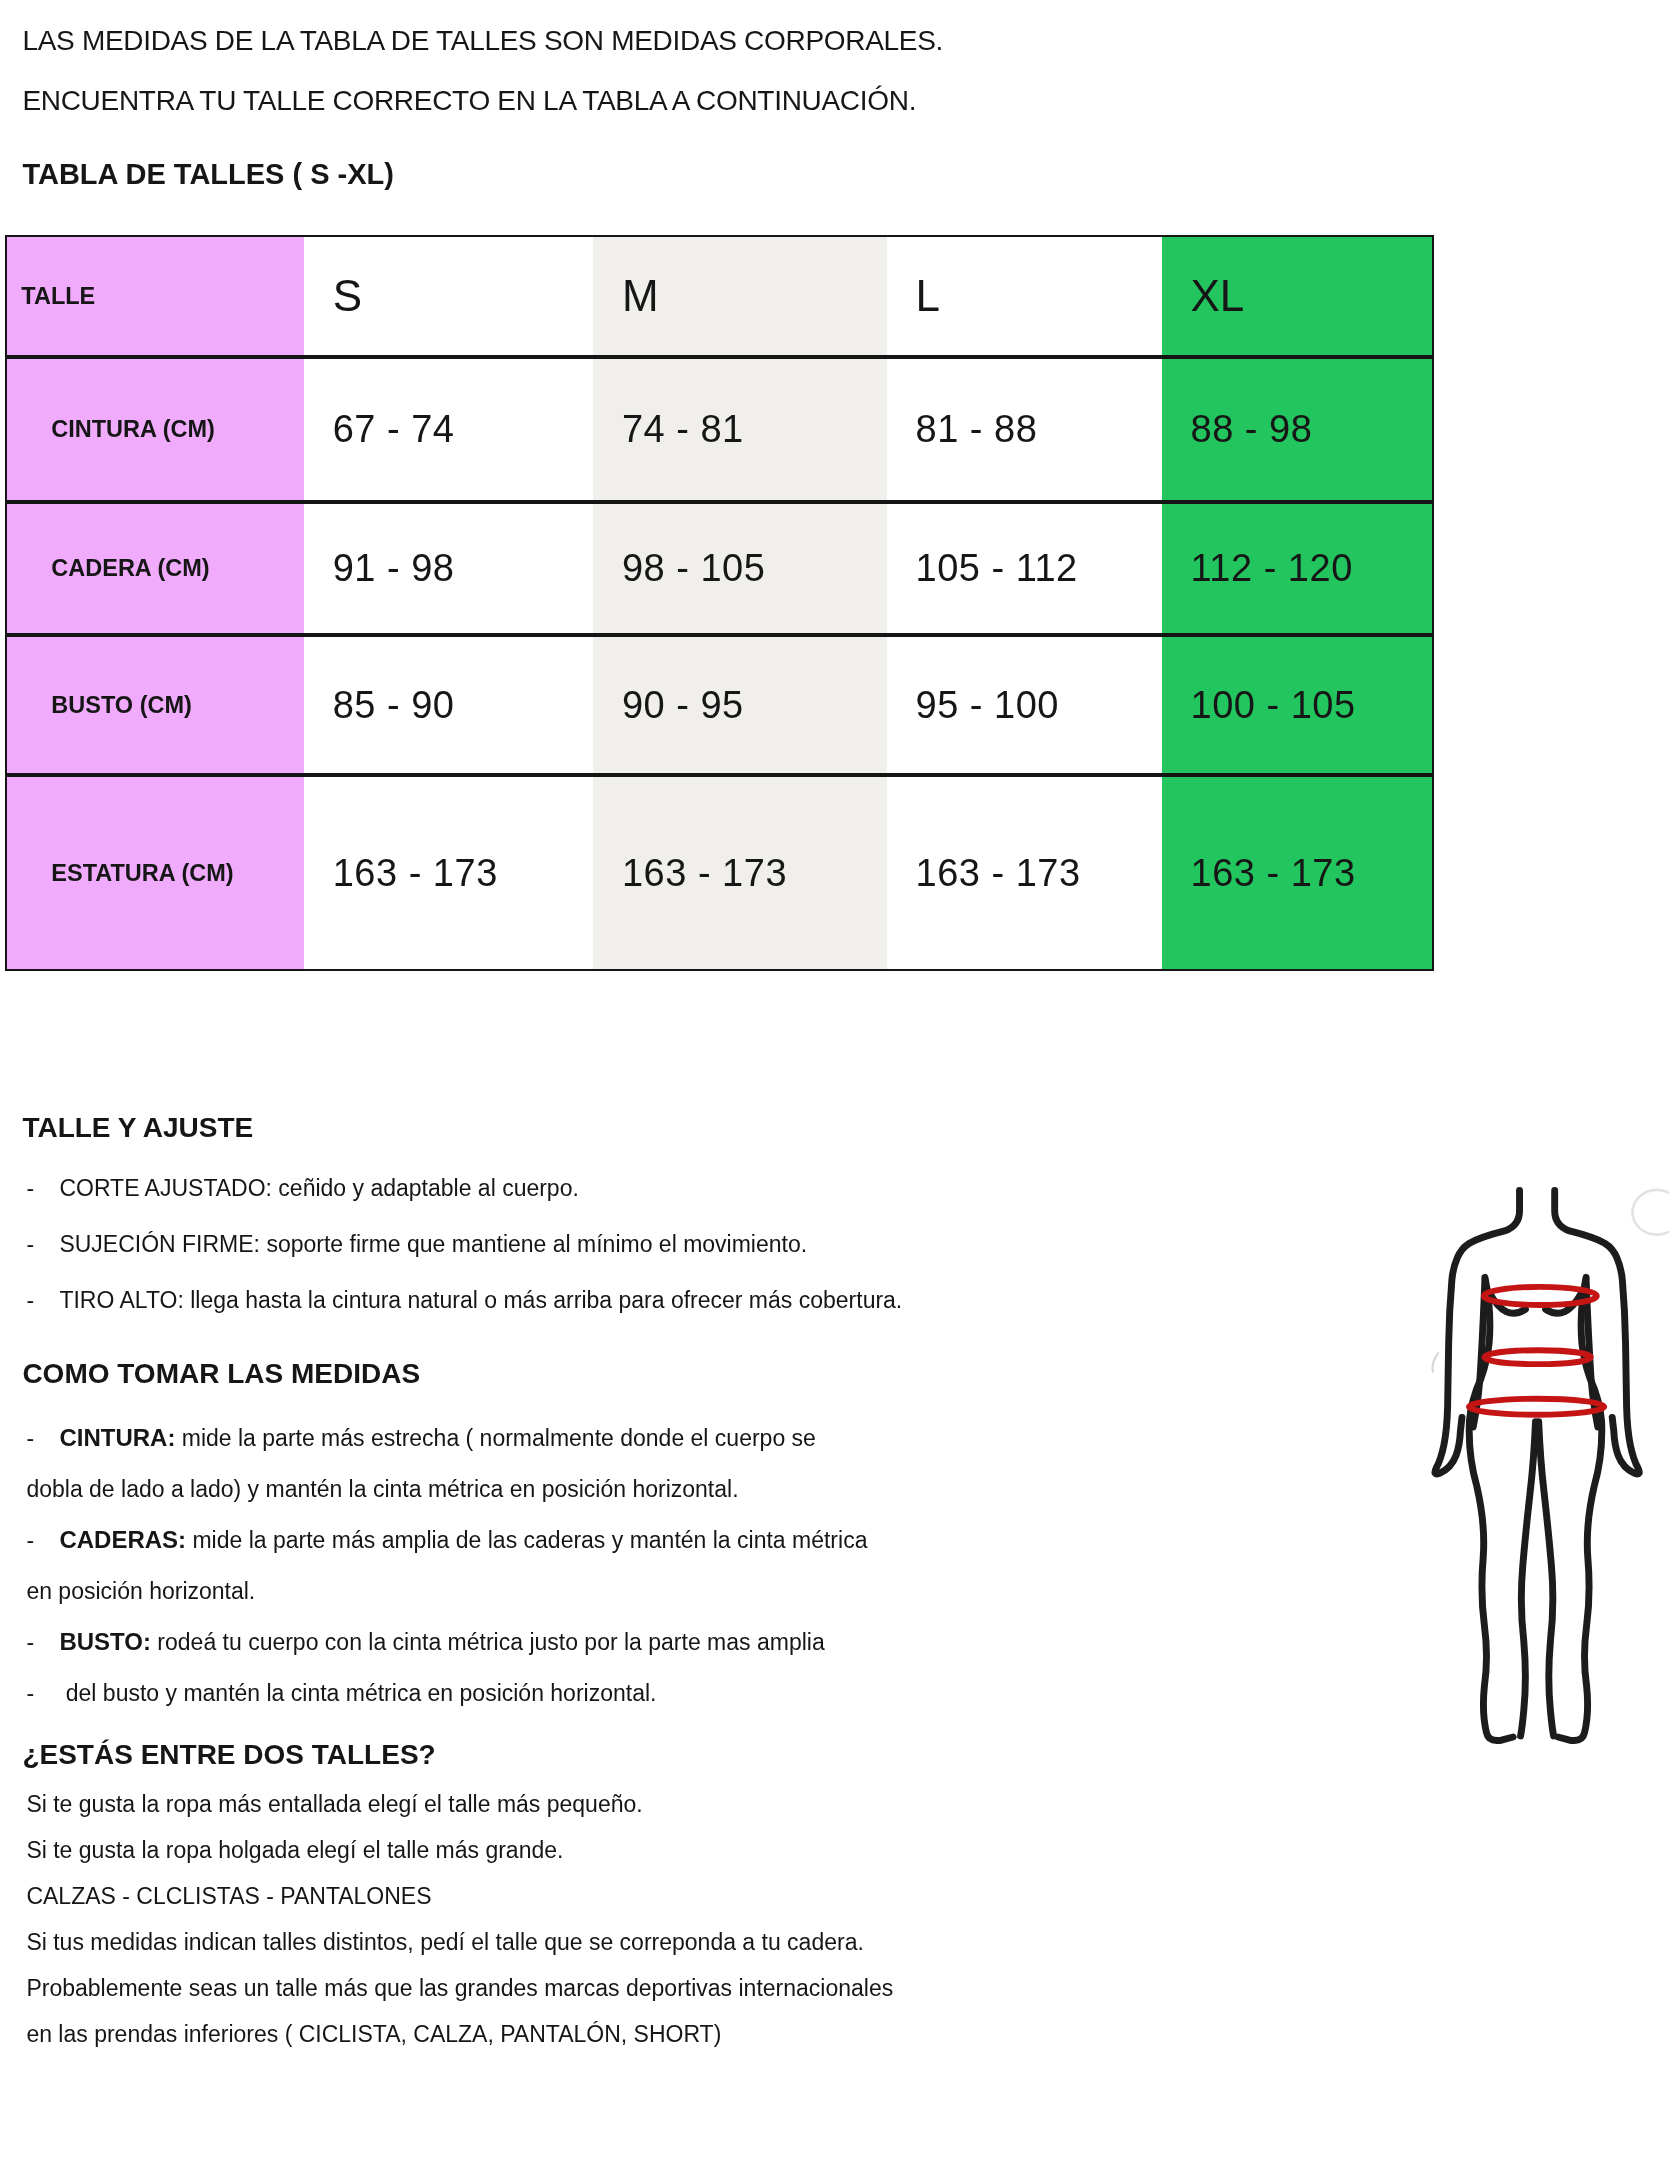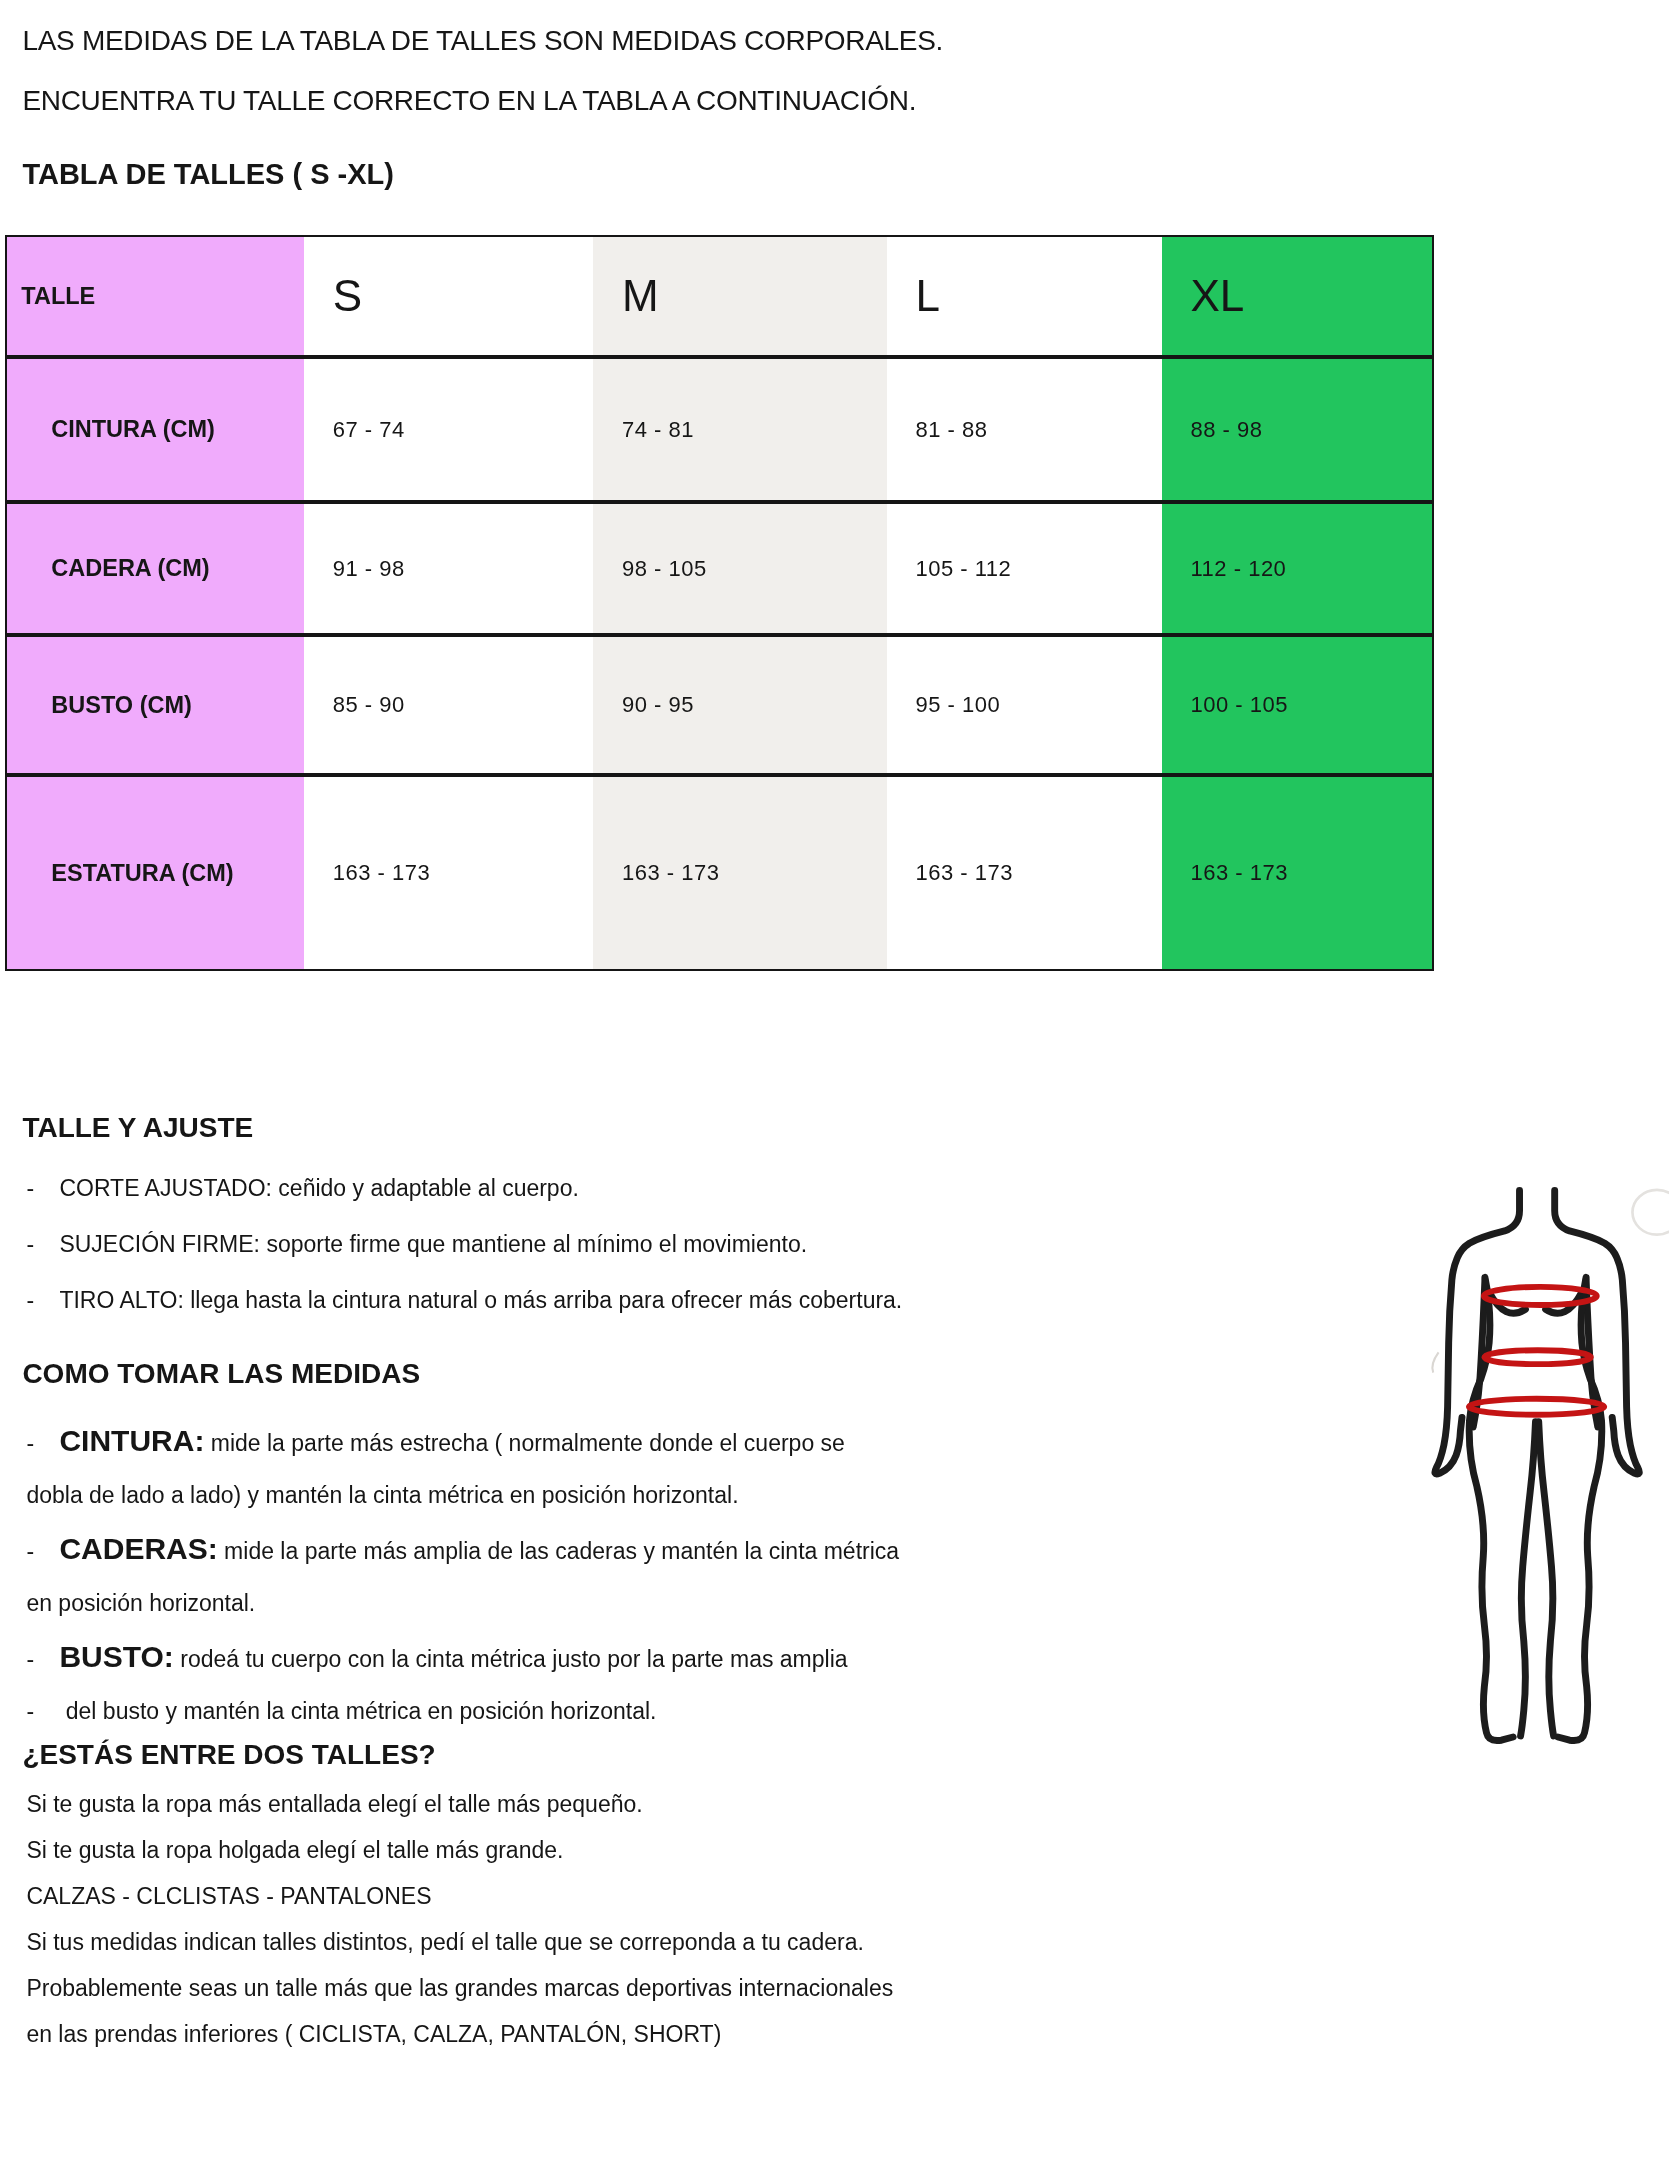--- a/index.html
+++ b/index.html
@@ -29,31 +29,31 @@
   }
   .cell.bt{border-top:4.3px solid #151515;}
   .col-label{background:#f0abfc;padding-left:14px;}
   .col-s{background:#ffffff;}
   .col-m{background:#f1efec;}
   .col-l{background:#ffffff;}
   .col-xl{background:#22c55e;}
   .h-label{font-size:23.5px;font-weight:700;}
   .h-size{font-size:44px;font-weight:400;}
   .r-label{font-size:23.5px;font-weight:700;padding-left:44px;}
-  .val{font-size:22px;font-weight:400;letter-spacing:0.5px;}
+  .val{font-size:38px;font-weight:400;letter-spacing:0.5px;}
   
   .sec-h{position:absolute;left:22.4px;font-size:28px;font-weight:700;white-space:nowrap;}
   .list{position:absolute;left:22.4px;}
   .mline{margin:4px;font-size:23px;white-space:nowrap;}
   .fit-list .mline{margin-bottom:29px;}
   .measure-list .mline{margin-bottom:23.5px;}
   .between-list .mline{margin-bottom:19px;}
   .dash{display:inline-block;min-width:33px;}
   .dash:empty{display:none;}
-  .lead{font-weight:700;font-size:30px;}
+  .lead{font-weight:700;font-size:24px;}
   .lead:empty{display:none;}
   
   .figure-wrap{position:absolute;left:1402px;top:1183px;width:267px;height:570px;}
   .figure-wrap svg{display:block;width:100%;height:100%;}
 </style>
 </head>
 <body>
 
 <div class="page">
 

